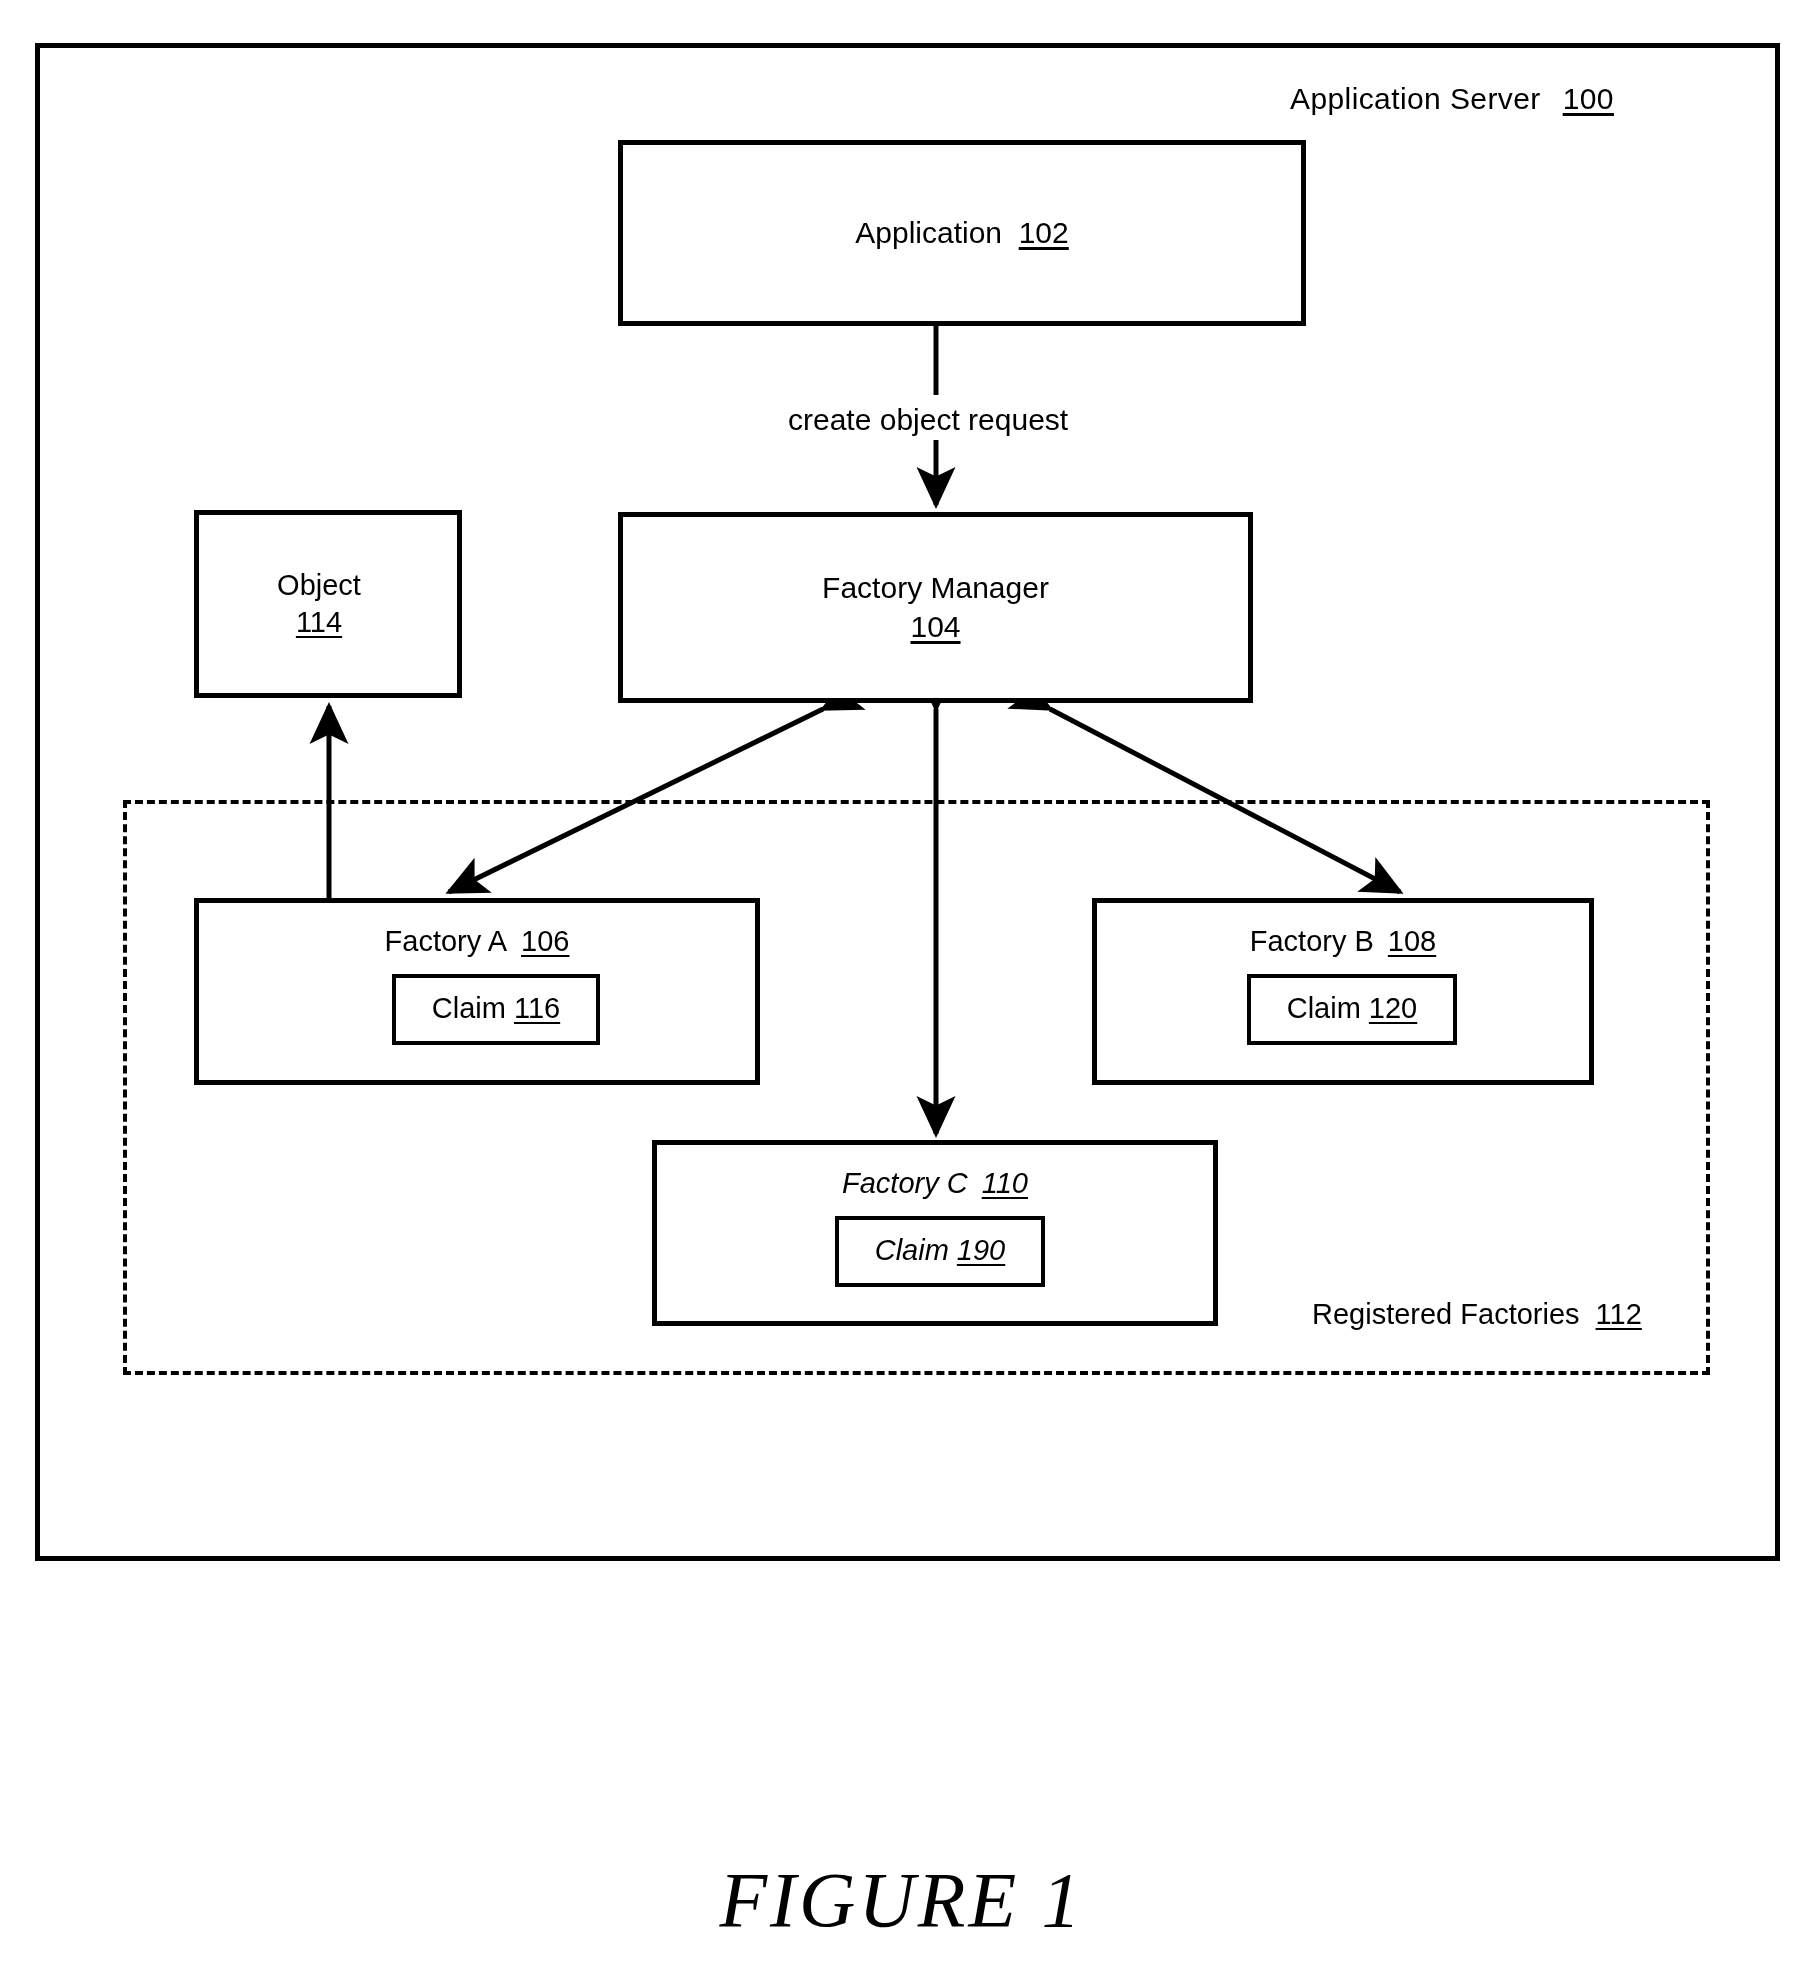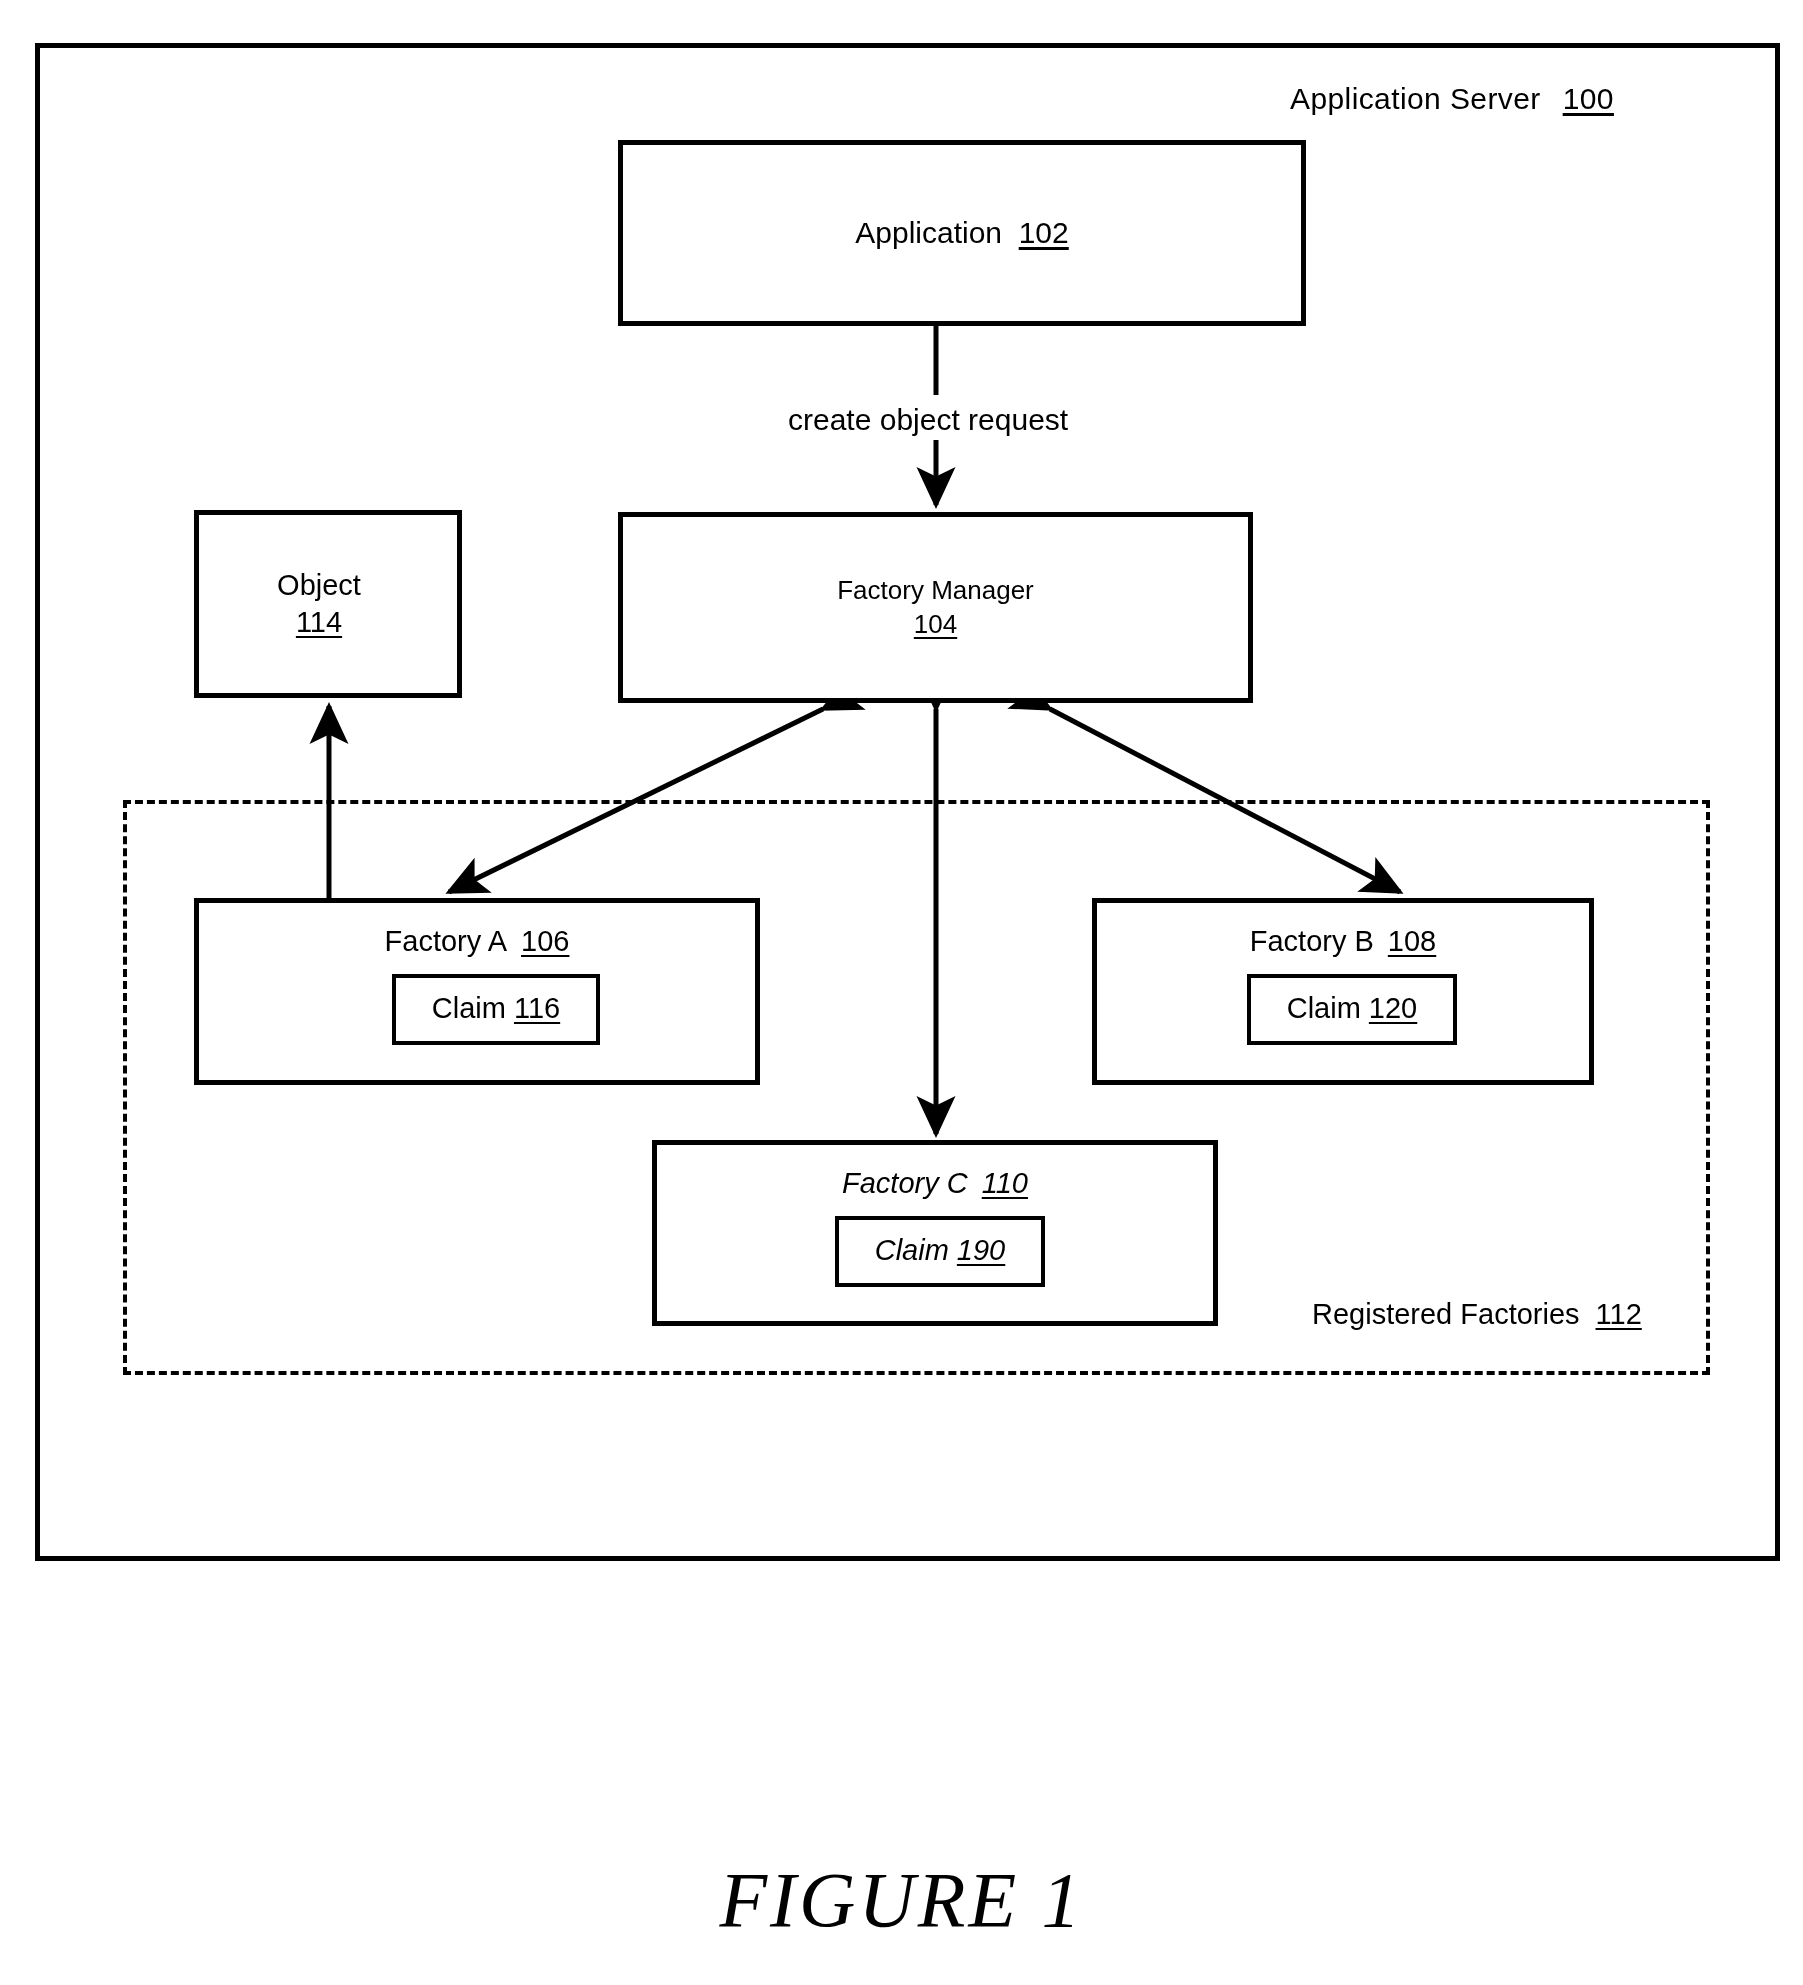--- a/index.html
+++ b/index.html
@@ -68,21 +68,21 @@
   .box-object {
     left: 194px; top: 510px;
     width: 268px; height: 188px;
     padding-right: 18px;
   }
 
   .box-factory-manager {
     left: 618px; top: 512px;
     width: 635px; height: 191px;
   }
-  .box-factory-manager .line { font-size: 26px; }
+  .box-factory-manager .line { font-size: 30px; }
 
   
   .factory {
     border: 5px solid #000;
     background: #ffffff;
     display: block;
     text-align: center;
   }
   .factory-title {
     font-size: 29px;

